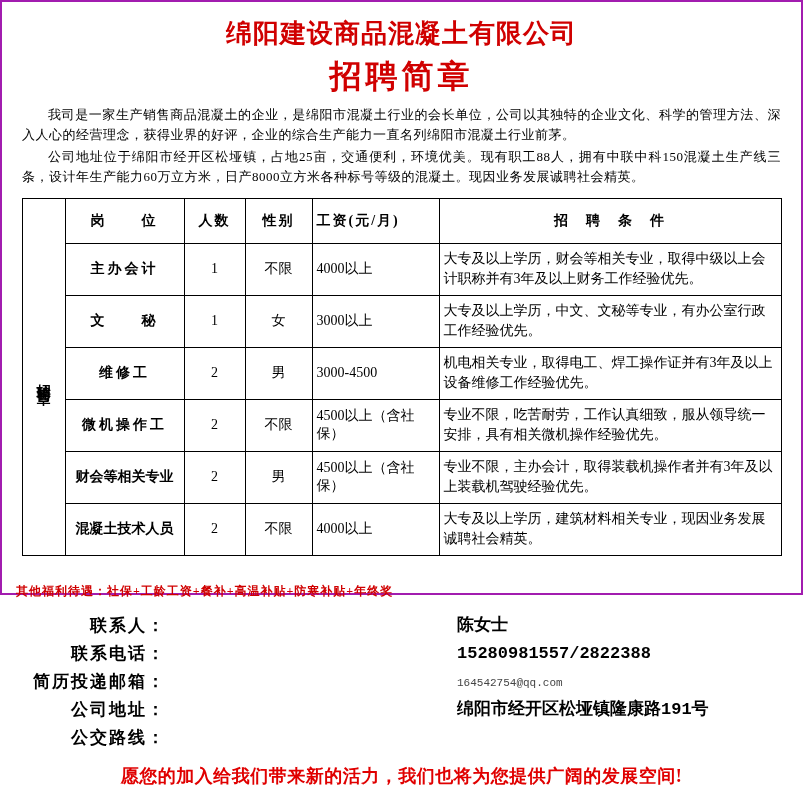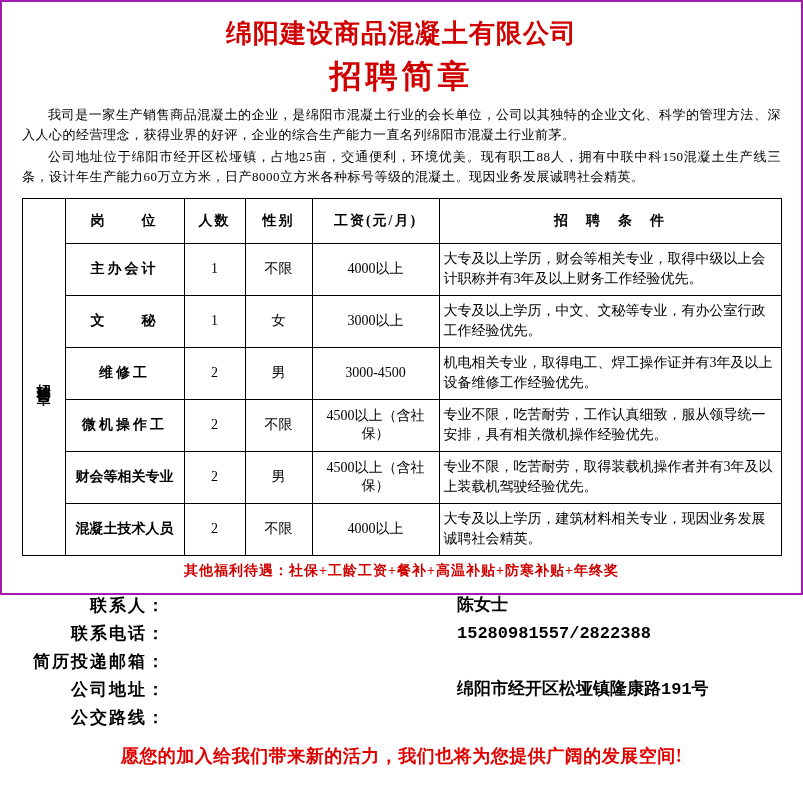--- a/index.html
+++ b/index.html
@@ -72,30 +72,30 @@
   .hdr{
     text-align:center;
     font-weight:bold;
     font-size:16px;
     letter-spacing:2px;
     height:38px;
   }
   .c-post{width:110px;text-align:center;font-weight:bold;font-size:15px;letter-spacing:3px;}
   .c-num{width:52px;text-align:center;font-size:15px;}
   .c-sex{width:58px;text-align:center;font-size:15px;}
-  .c-pay{width:118px;text-align:center;font-size:15px;margin-left:24px;}
+  .c-pay{width:118px;text-align:left;font-size:15px;margin-left:24px;}
   .c-req{font-size:14px;line-height:1.45;text-align:left;font-family:Liberation Serif, serif;}
   .row{height:52px;}
   .small-post{font-size:14px;letter-spacing:0;}
   .benefits{
-    text-align:center;
+    text-align:left;
     color:#d00000;
     font-weight:bold;
-    font-size:14px;
-    margin-top:6px;
+    font-size:12px;
+    margin-top:27px;
     letter-spacing:1px;
   }
   .contacts{
     margin-top:12px;
     font-size:17px;
     font-weight:bold;
     line-height:1.65;
   }
   .crow{display:flex;justify-content:space-between;}
   .clabel{
@@ -173,21 +173,21 @@
       <td class="c-sex">不限</td>
       <td class="c-pay">4500以上（含社保）</td>
       <td class="c-req">专业不限，吃苦耐劳，工作认真细致，服从领导统一安排，具有相关微机操作经验优先。</td>
     </tr>
 
     <tr class="row">
       <td class="c-post small-post">财会等相关专业</td>
       <td class="c-num">2</td>
       <td class="c-sex">男</td>
       <td class="c-pay">4500以上（含社保）</td>
-      <td class="c-req">专业不限，吃苦耐劳，取得装载机操作者并有3年及以上装载机驾驶经验优先。</td>
+      <td class="c-req">专业不限，主办会计，取得装载机操作者并有3年及以上装载机驾驶经验优先。</td>
     </tr>
 
     <tr class="row">
       <td class="c-post small-post">混凝土技术人员</td>
       <td class="c-num">2</td>
       <td class="c-sex">不限</td>
       <td class="c-pay">4000以上</td>
       <td class="c-req">大专及以上学历，建筑材料相关专业，现因业务发展诚聘社会精英。</td>
     </tr>
   </tbody>
@@ -199,20 +199,21 @@
     <div class="crow">
       <div class="clabel">联系人：</div>
       <div class="cvalue">陈女士</div>
     </div>
     <div class="crow">
       <div class="clabel">联系电话：</div>
       <div class="cvalue">15280981557/2822388</div>
     </div>
     <div class="crow">
       <div class="clabel">简历投递邮箱：</div>
+      <div class="cvalue small">164542754@qq.com</div>
     </div>
     <div class="crow">
       <div class="clabel">公司地址：</div>
       <div class="cvalue">绵阳市经开区松垭镇隆康路191号</div>
     </div>
     <div class="crow">
       <div class="clabel">公交路线：</div>
     </div>
   </div>
 

